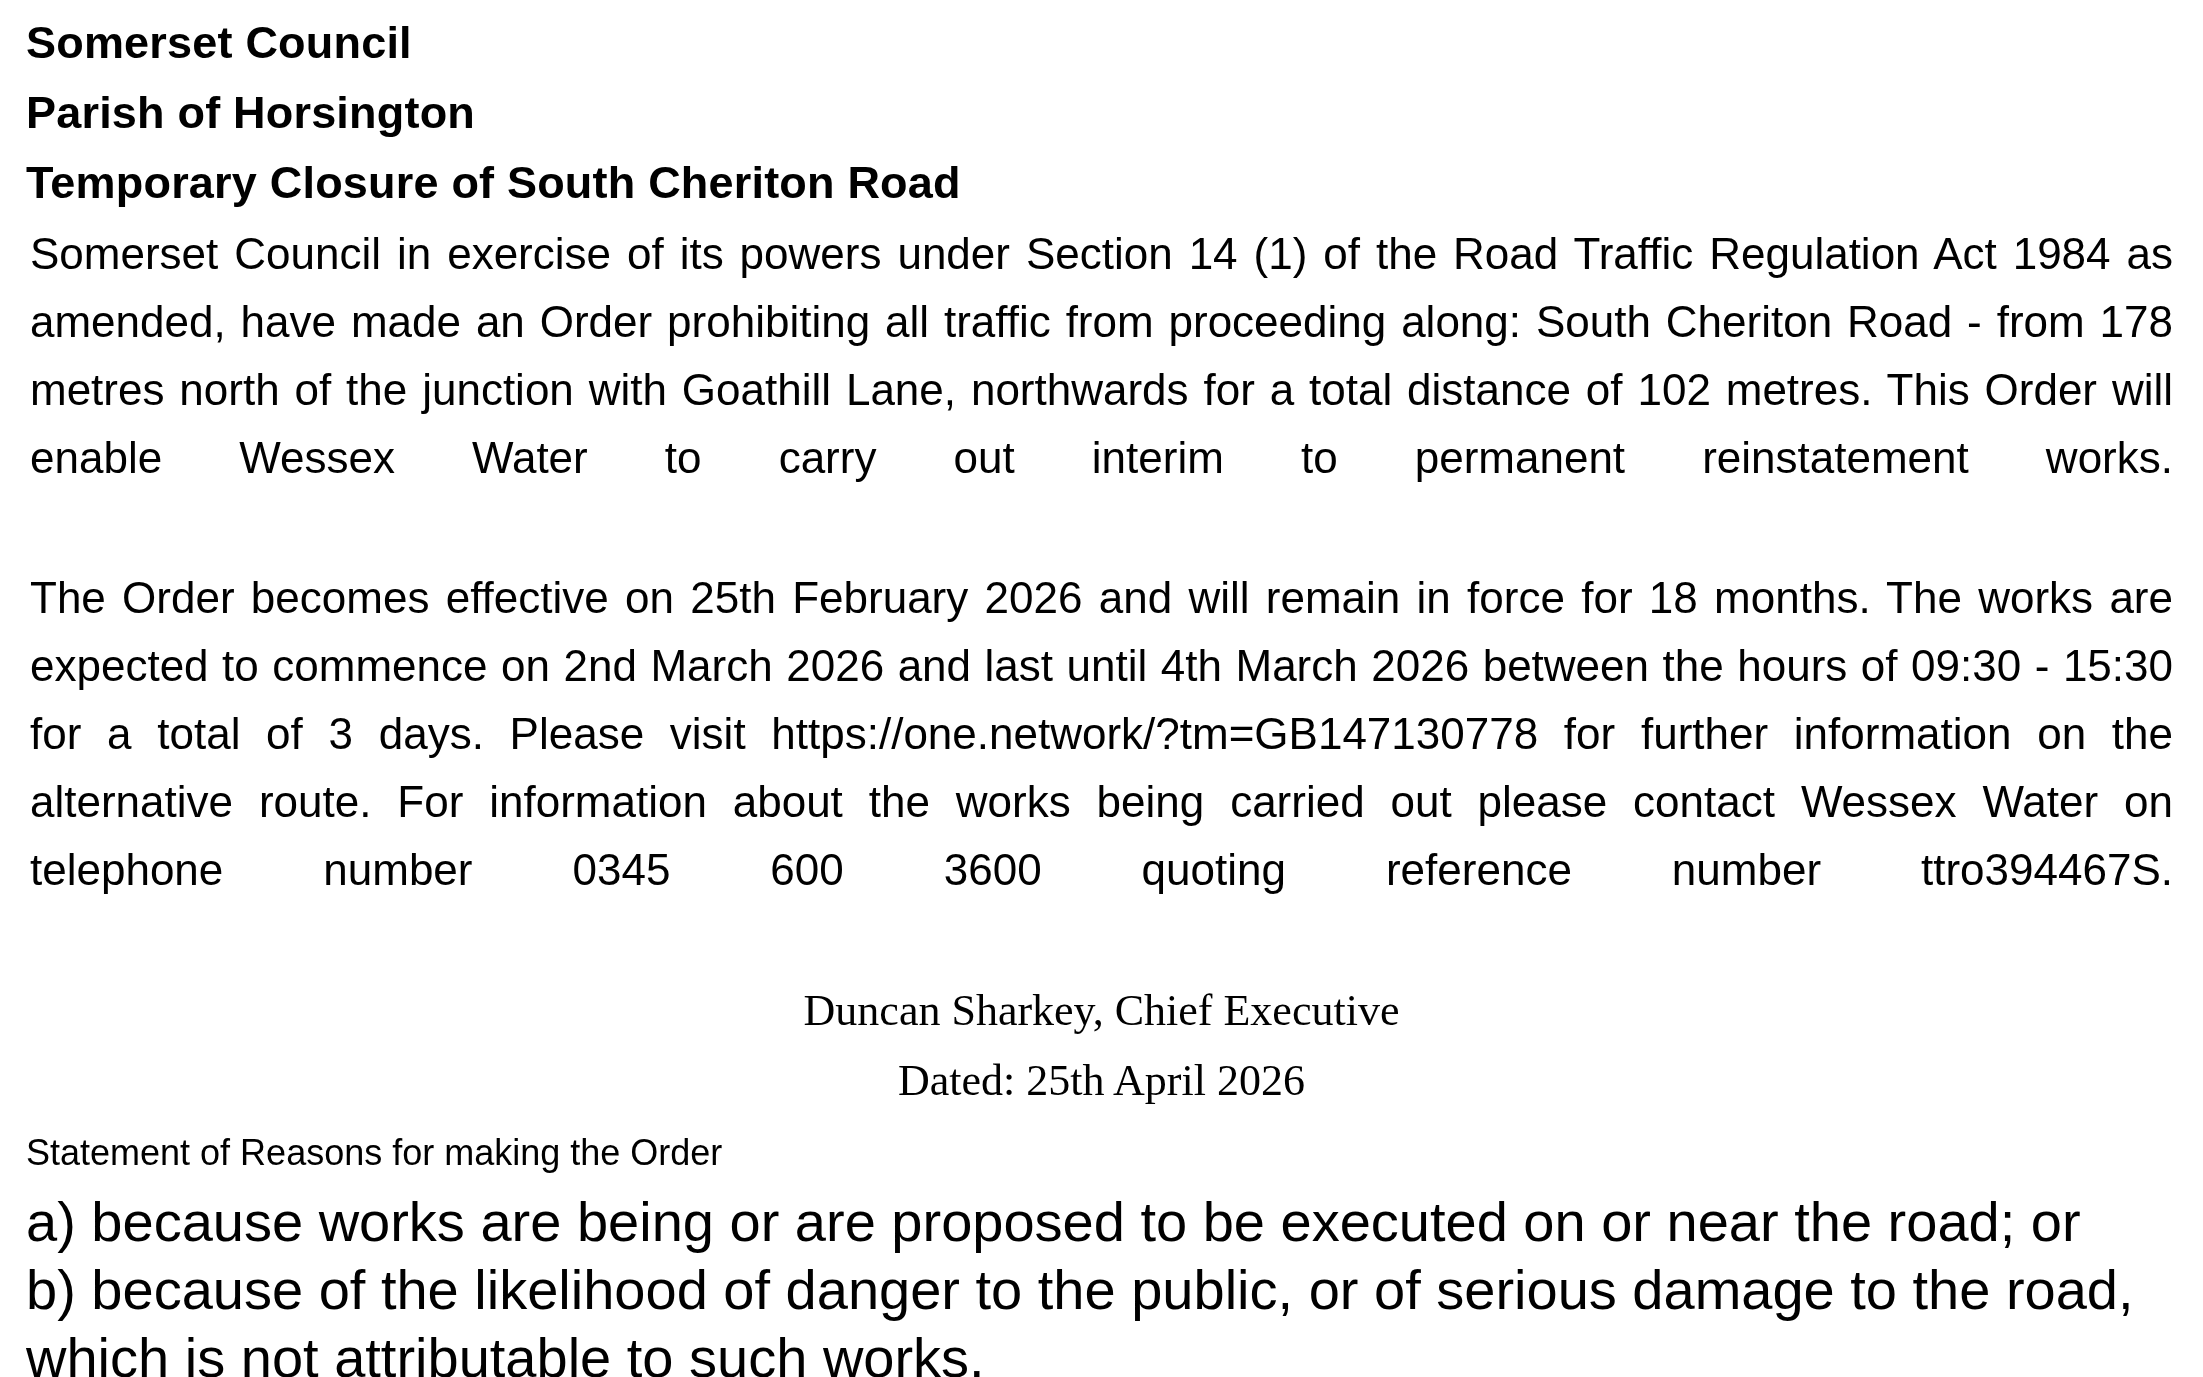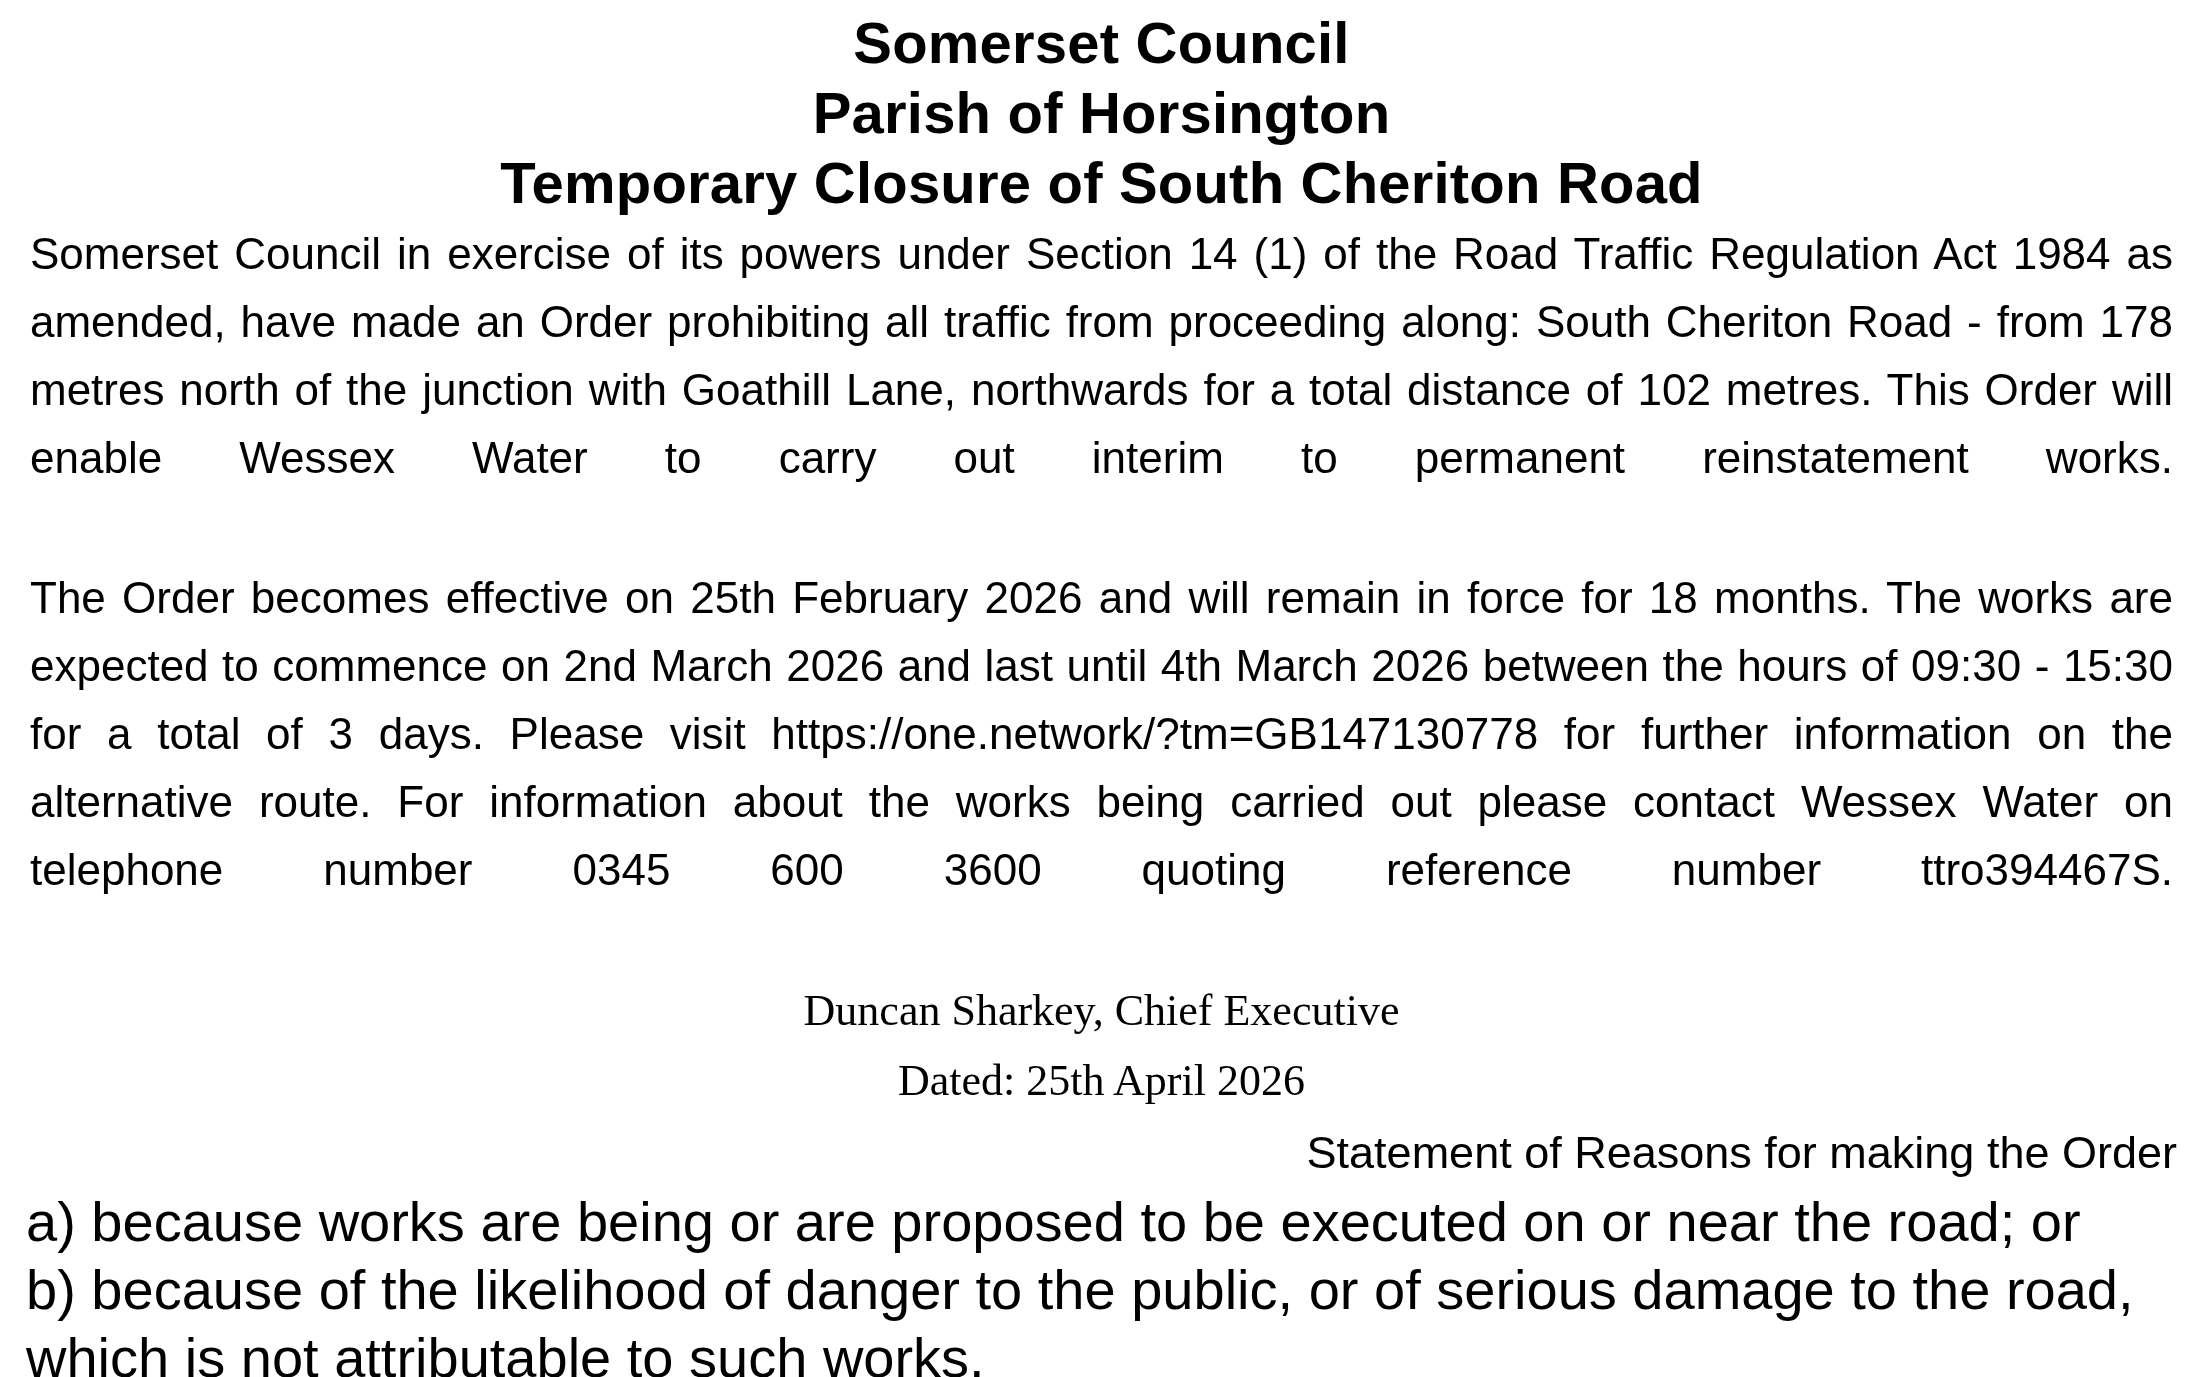--- a/index.html
+++ b/index.html
@@ -14,45 +14,45 @@
     color: #000000;
     overflow: hidden;
   }
   .notice {
     box-sizing: border-box;
     width: 2203px;
     height: 1377px;
     padding: 8px 26px 0 26px;
   }
   .heading {
-    text-align: center;
+    text-align: left;
     font-weight: bold;
-    font-size: 58px;
+    font-size: 45px;
     line-height: 70px;
     letter-spacing: 0.2px;
   }
   .para {
     font-size: 44px;
     line-height: 68px;
     text-align: justify;
     text-justify: inter-word;
     margin: 4px;
   }
   .para-1 {
     margin-top: 2px;
   }
   .signoff {
     text-align: center;
     font-size: 44px;
     line-height: 70px;
     font-family: Liberation Serif, serif;
   }
   .subheading {
-    text-align: right;
-    font-size: 45px;
+    text-align: left;
+    font-size: 36px;
     line-height: 70px;
     margin-top: 2px;
   }
   .reasons {
     font-size: 56px;
     line-height: 68px;
     text-align: left;
   }
   
   .para::after,

